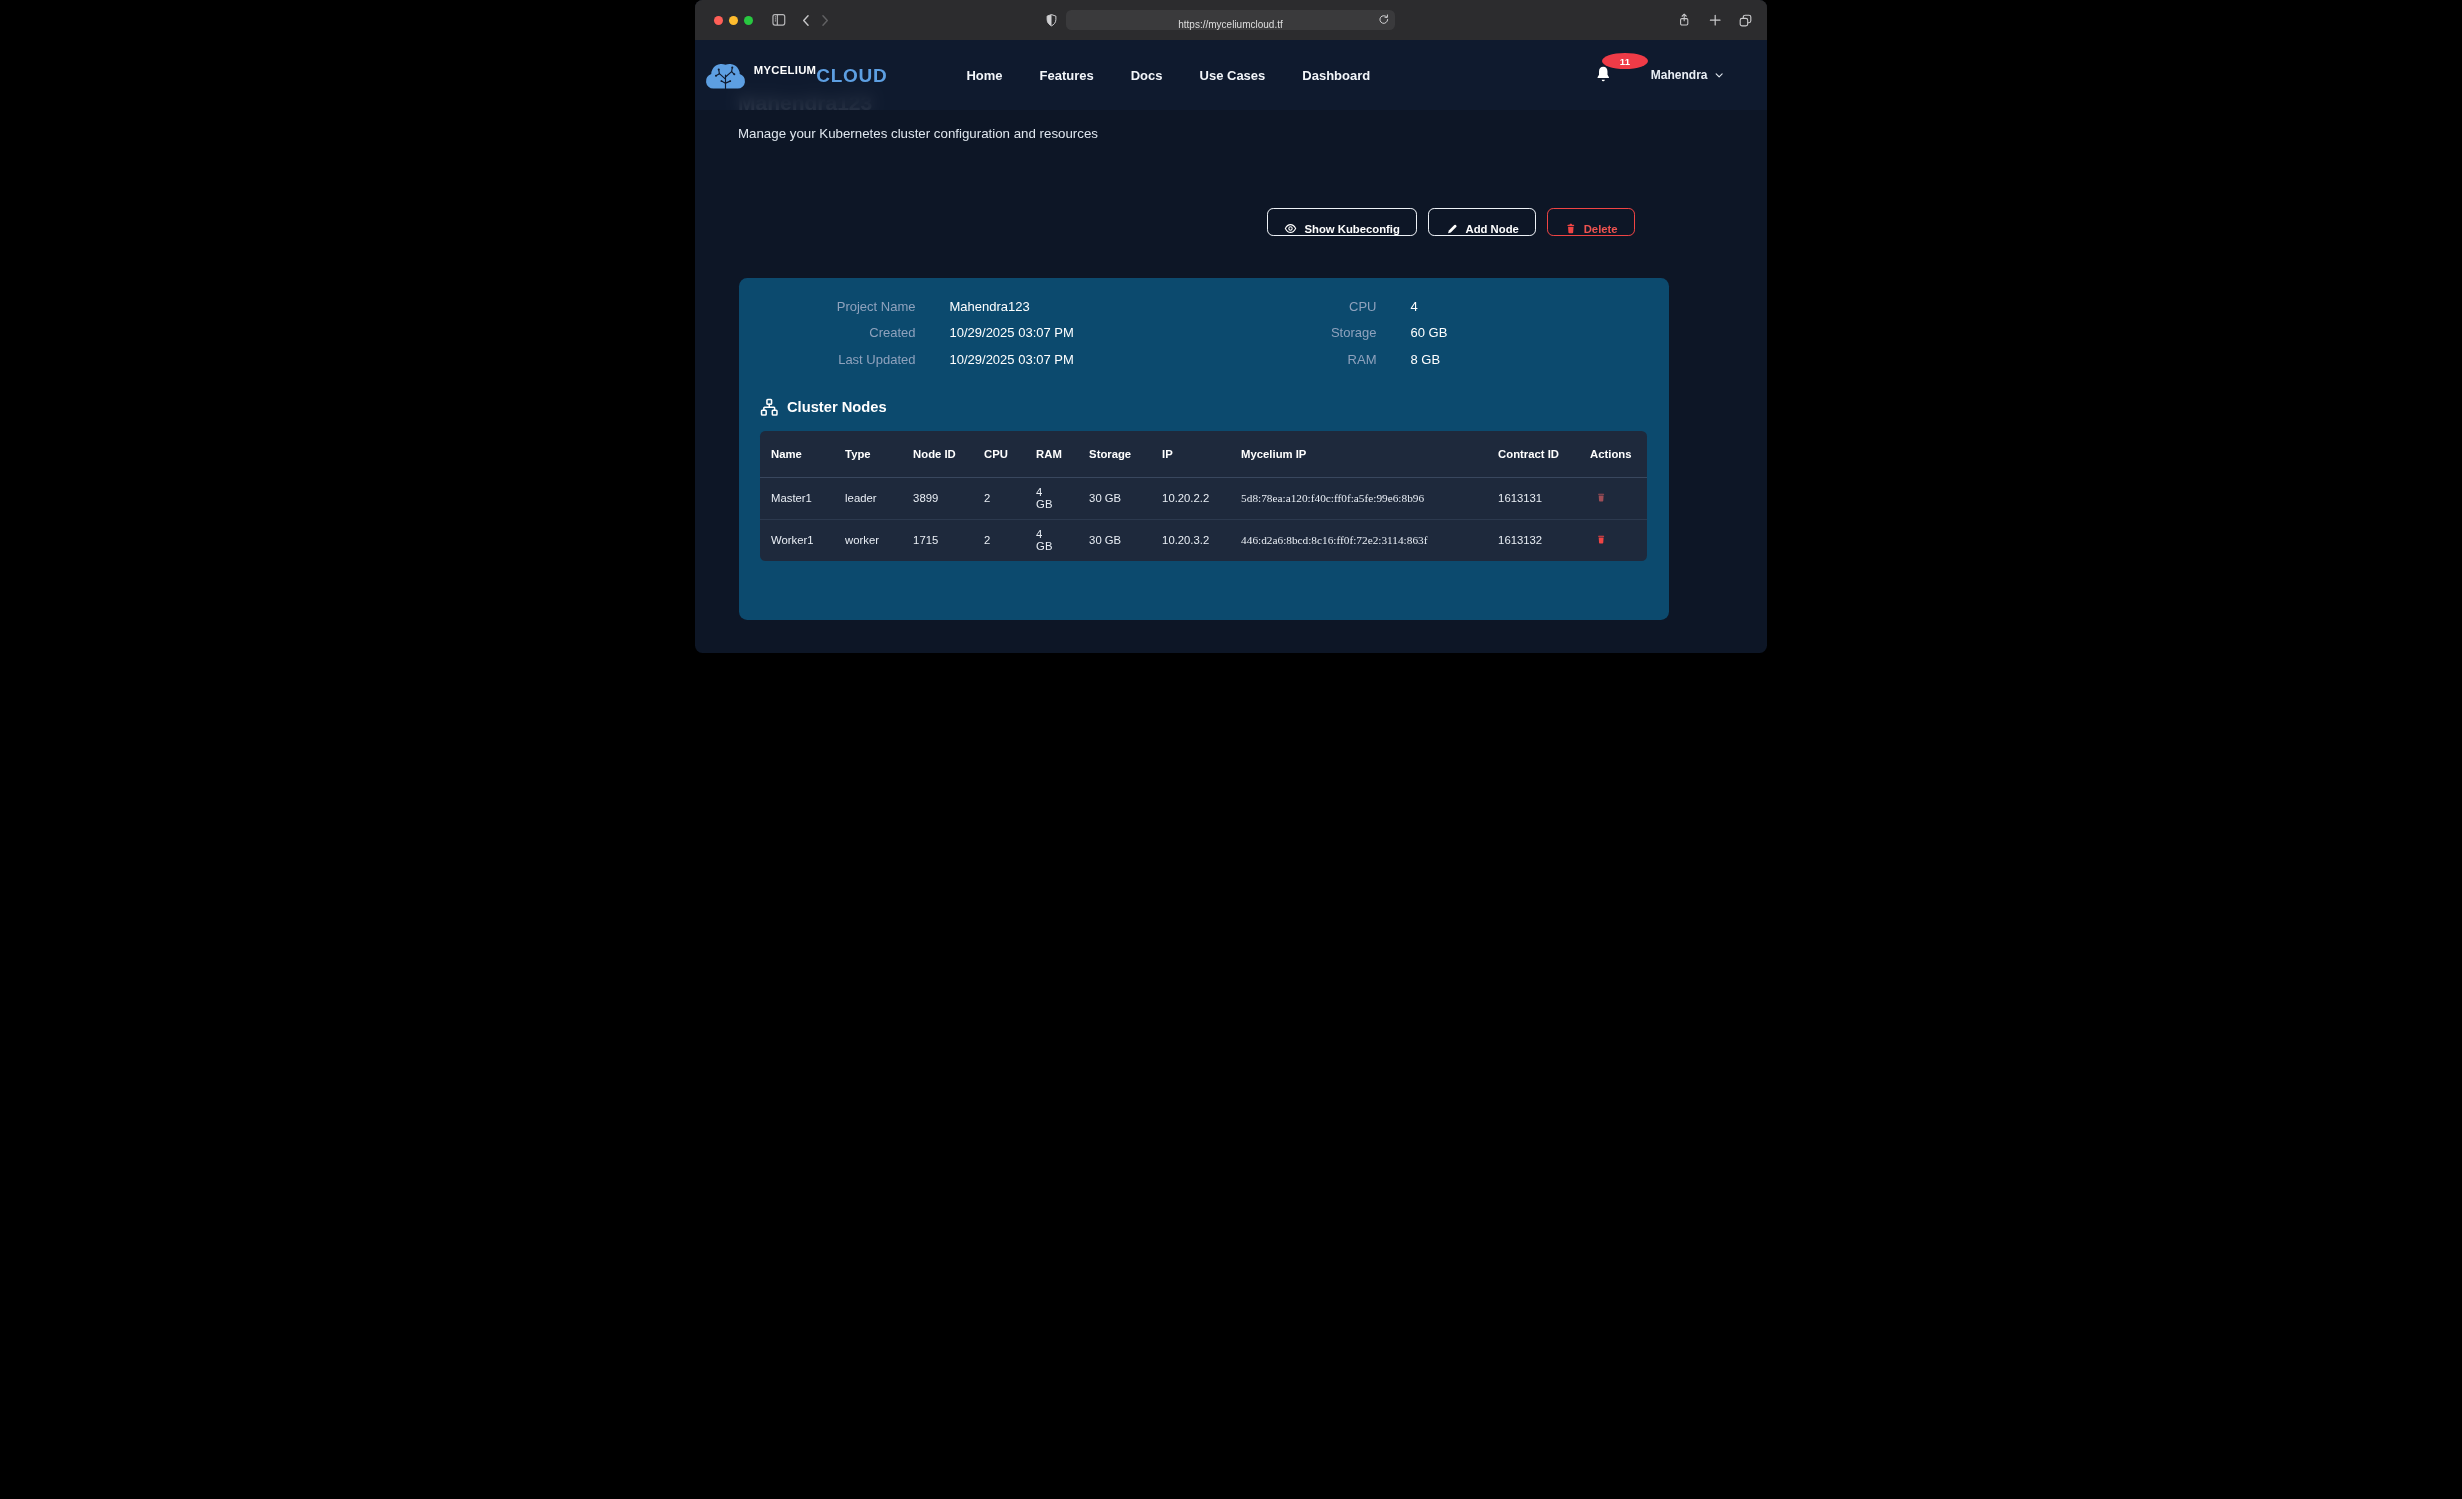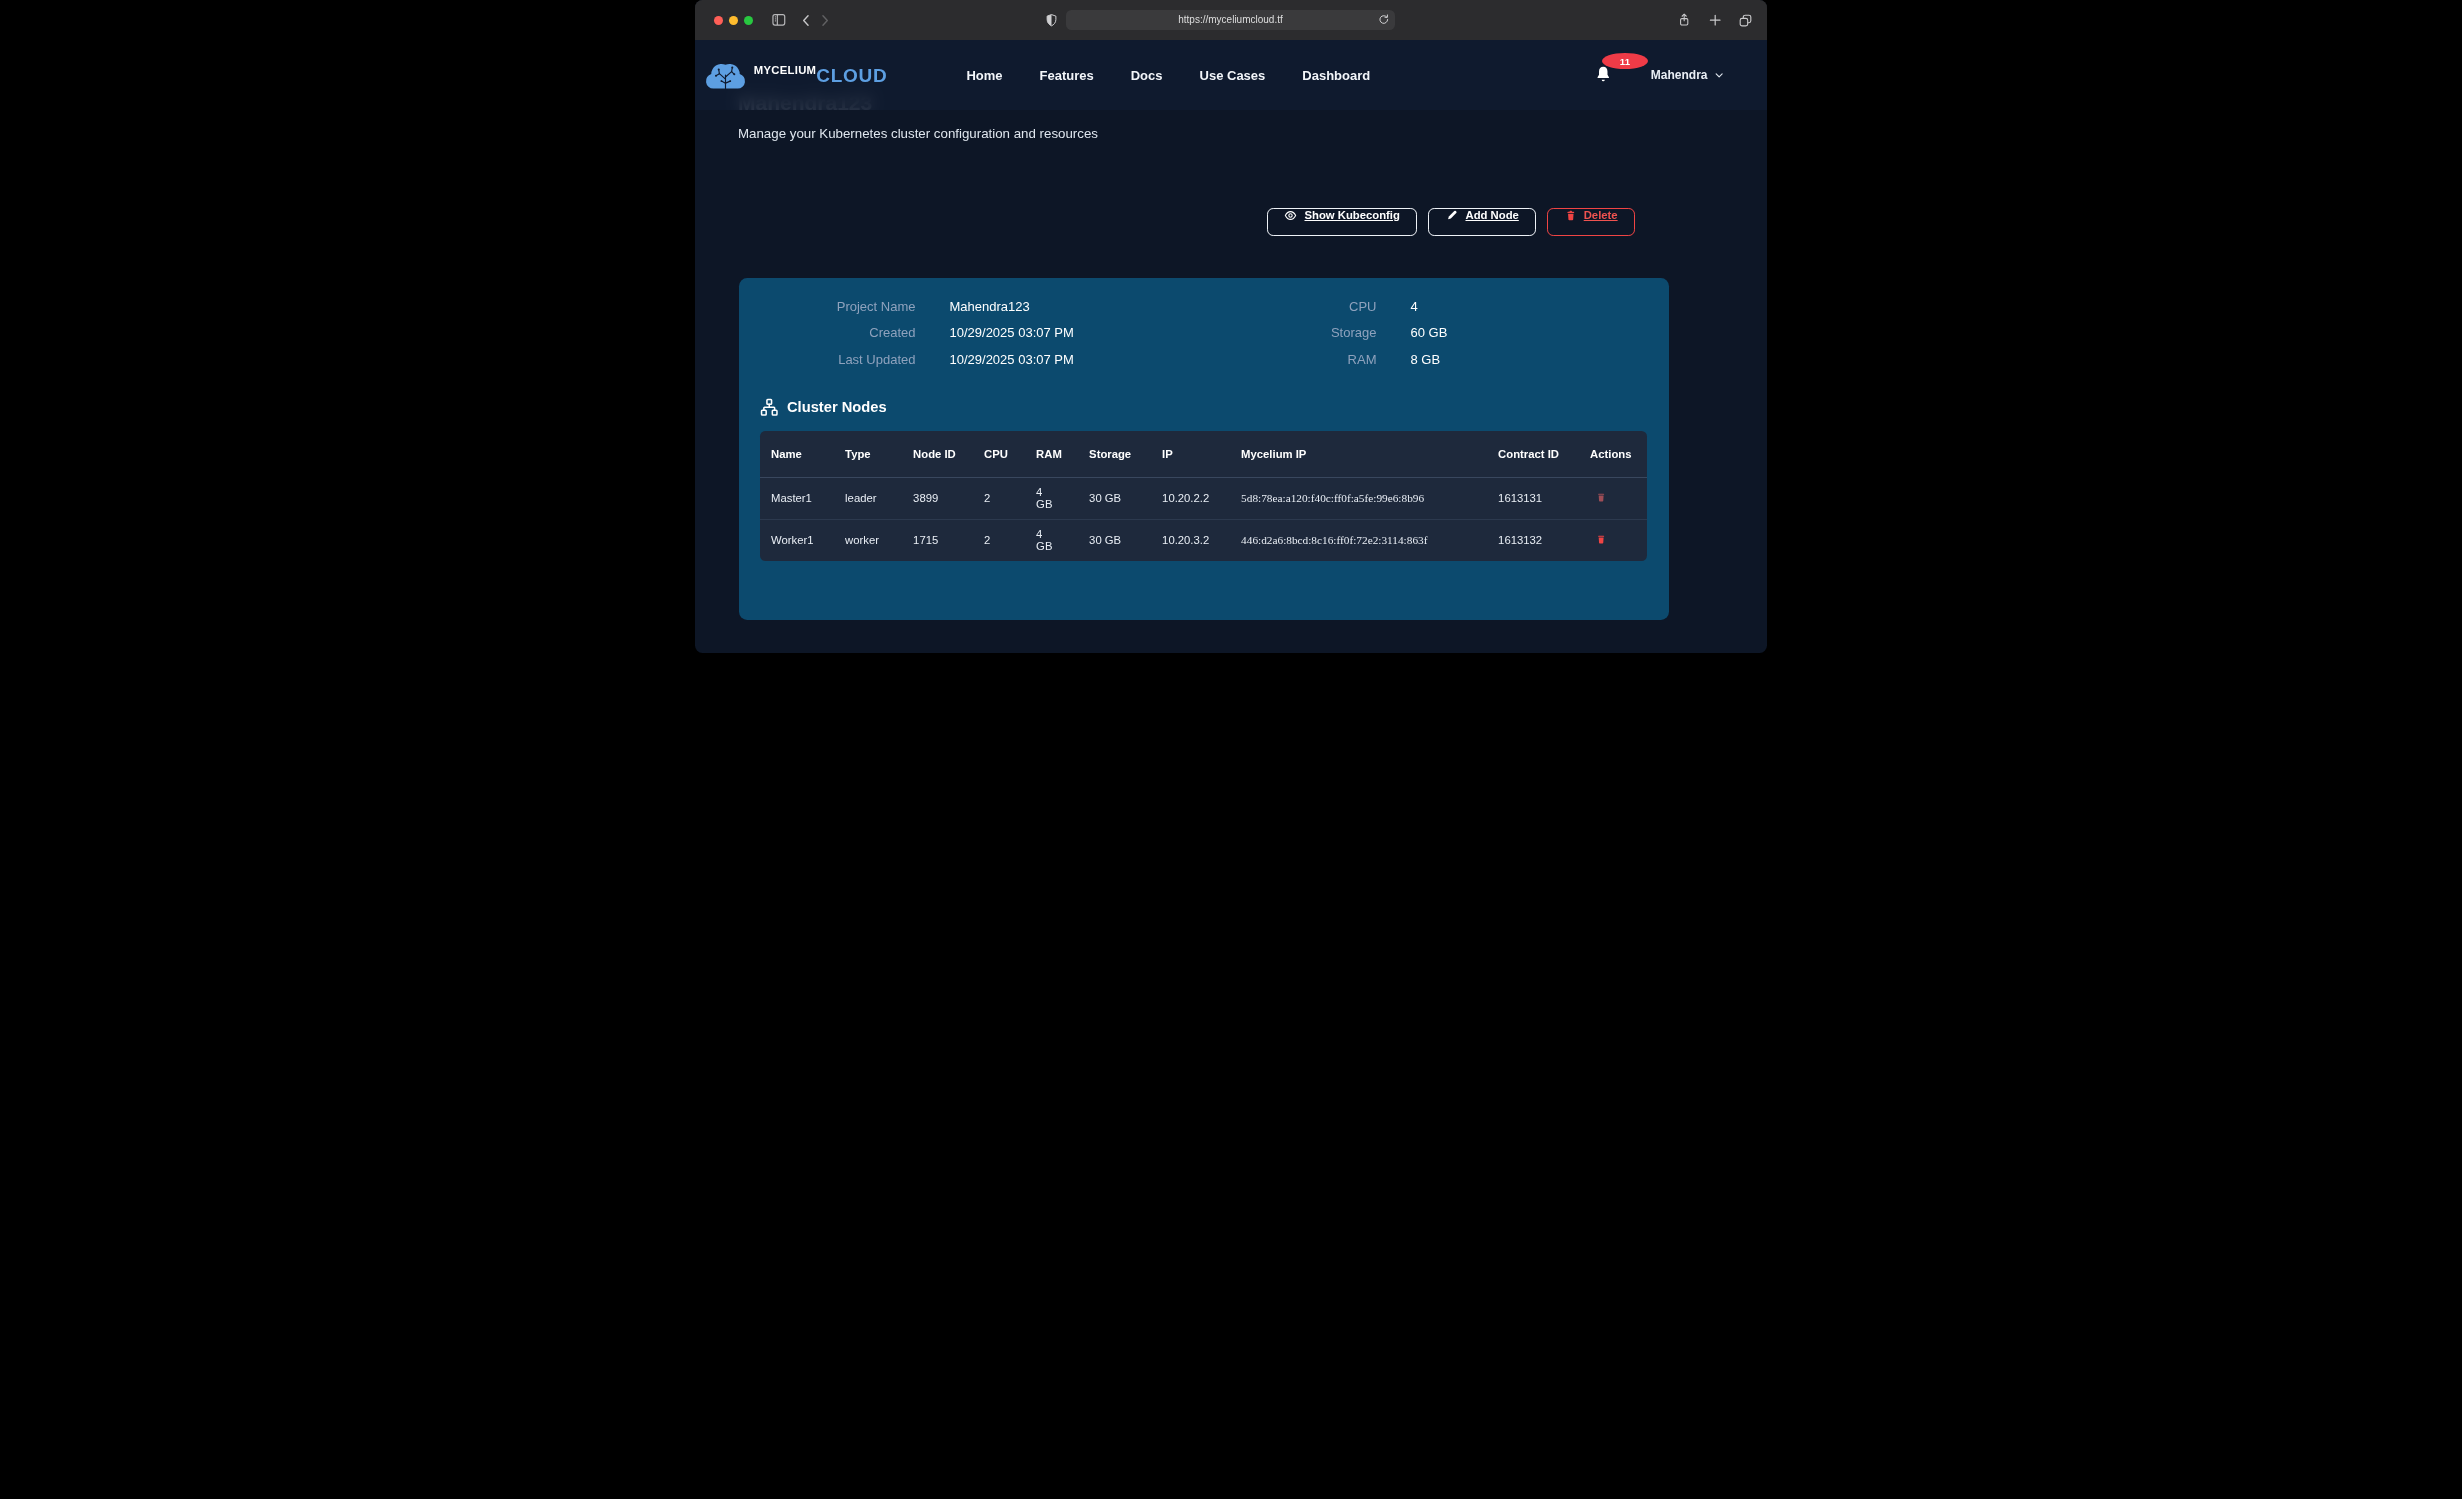--- a/index.html
+++ b/index.html
@@ -14,21 +14,21 @@
             display:flex; align-items:center; padding:0 12.3px; }
   .lights { display:flex; gap:6.2px; margin-left:6.8px; }
   .light  { width:9px; height:9px; border-radius:50%; }
   .light.red{ background:#ff5f57; } .light.yellow{ background:#febc2e; } .light.green{ background:#28c840; }
   .chrome-btn { background:none; border:none; cursor:pointer; display:flex; align-items:center; justify-content:center; }
   .sidebar-toggle { margin-left:18px; }
   .nav-back { margin-left:12.3px; }
   .nav-fwd  { margin-left:2.7px; }
   .shield-wrap { position:absolute; left:349px; top:11.6px; }
   .url-pill { position:absolute; left:371px; top:9.6px; width:329px; height:20.5px;
-              background:#3a3a3c; border-radius:5.5px; display:flex; align-items:center;
+              background:#3a3a3c; border-radius:5.5px; display:flex; align-items:flex-end;
               justify-content:center; color:#dedede; font-size:10px; cursor:text; }
   .url-refresh { position:absolute; right:5.5px; top:3.4px; background:none; border:none; cursor:pointer; }
   .chrome-right { position:absolute; right:13.7px; top:0; height:40px; display:flex; align-items:center; gap:16.4px; }
 
   
   .navbar { height:70px; background:rgba(16,27,48,0.88);
             backdrop-filter:blur(6.8px); -webkit-backdrop-filter:blur(6.8px);
             display:flex; align-items:center; padding:0 43px 0 8.2px;
             position:relative; z-index:5; }
   .brand { display:flex; align-items:center; gap:5.5px; cursor:pointer; }
@@ -45,24 +45,24 @@
   .user-menu { display:flex; align-items:center; gap:6.2px; cursor:pointer; }
   .user-name { color:#e9eef5; font-size:12px; font-weight:600; }
 
   
   .hero { padding:0 43px; position:relative; z-index:1; margin-top:-19px; }
   .page-title { color:#fff; font-size:21px; font-weight:700; }
   .page-subtitle { margin-top:11px; color:#dfe6ee; font-size:13.3px; }
 
   
   .actions-row { display:flex; justify-content:flex-end; gap:11px; margin-top:67px; padding-right:132px; }
-  .btn { display:flex; align-items:flex-start; gap:7.5px; height:28px; padding:0 16.4px;
+  .btn { display:flex; align-items:flex-end; gap:7.5px; height:28px; padding:0 16.4px;
          background:transparent; border:1px solid #eef2f7; border-radius:6.2px;
          color:#fff; font-size:11.3px; font-weight:700; cursor:pointer;
-         font-family:"Liberation Sans","DejaVu Sans",sans-serif;text-decoration:underline; }
+         font-family:"Liberation Sans","DejaVu Sans",sans-serif; }
   .btn.danger { border-color:#ef4444; color:#ef5350; }
 
   
   .card { margin:42px 98px 0 44px; height:342px; background:#0c4a6e; border-radius:8.2px; padding:20.5px; }
   .info-grid { display:grid; grid-template-columns:156px 290px 103px 236px;
                column-gap:34px; row-gap:11.6px; font-size:13px; align-items:center; }
   .info-label { text-align:right; color:#8fa2bd; }
   .info-value { color:#fff; font-weight:500; }
 
   .nodes-heading { margin-top:31px; display:flex; align-items:center; gap:9px;

